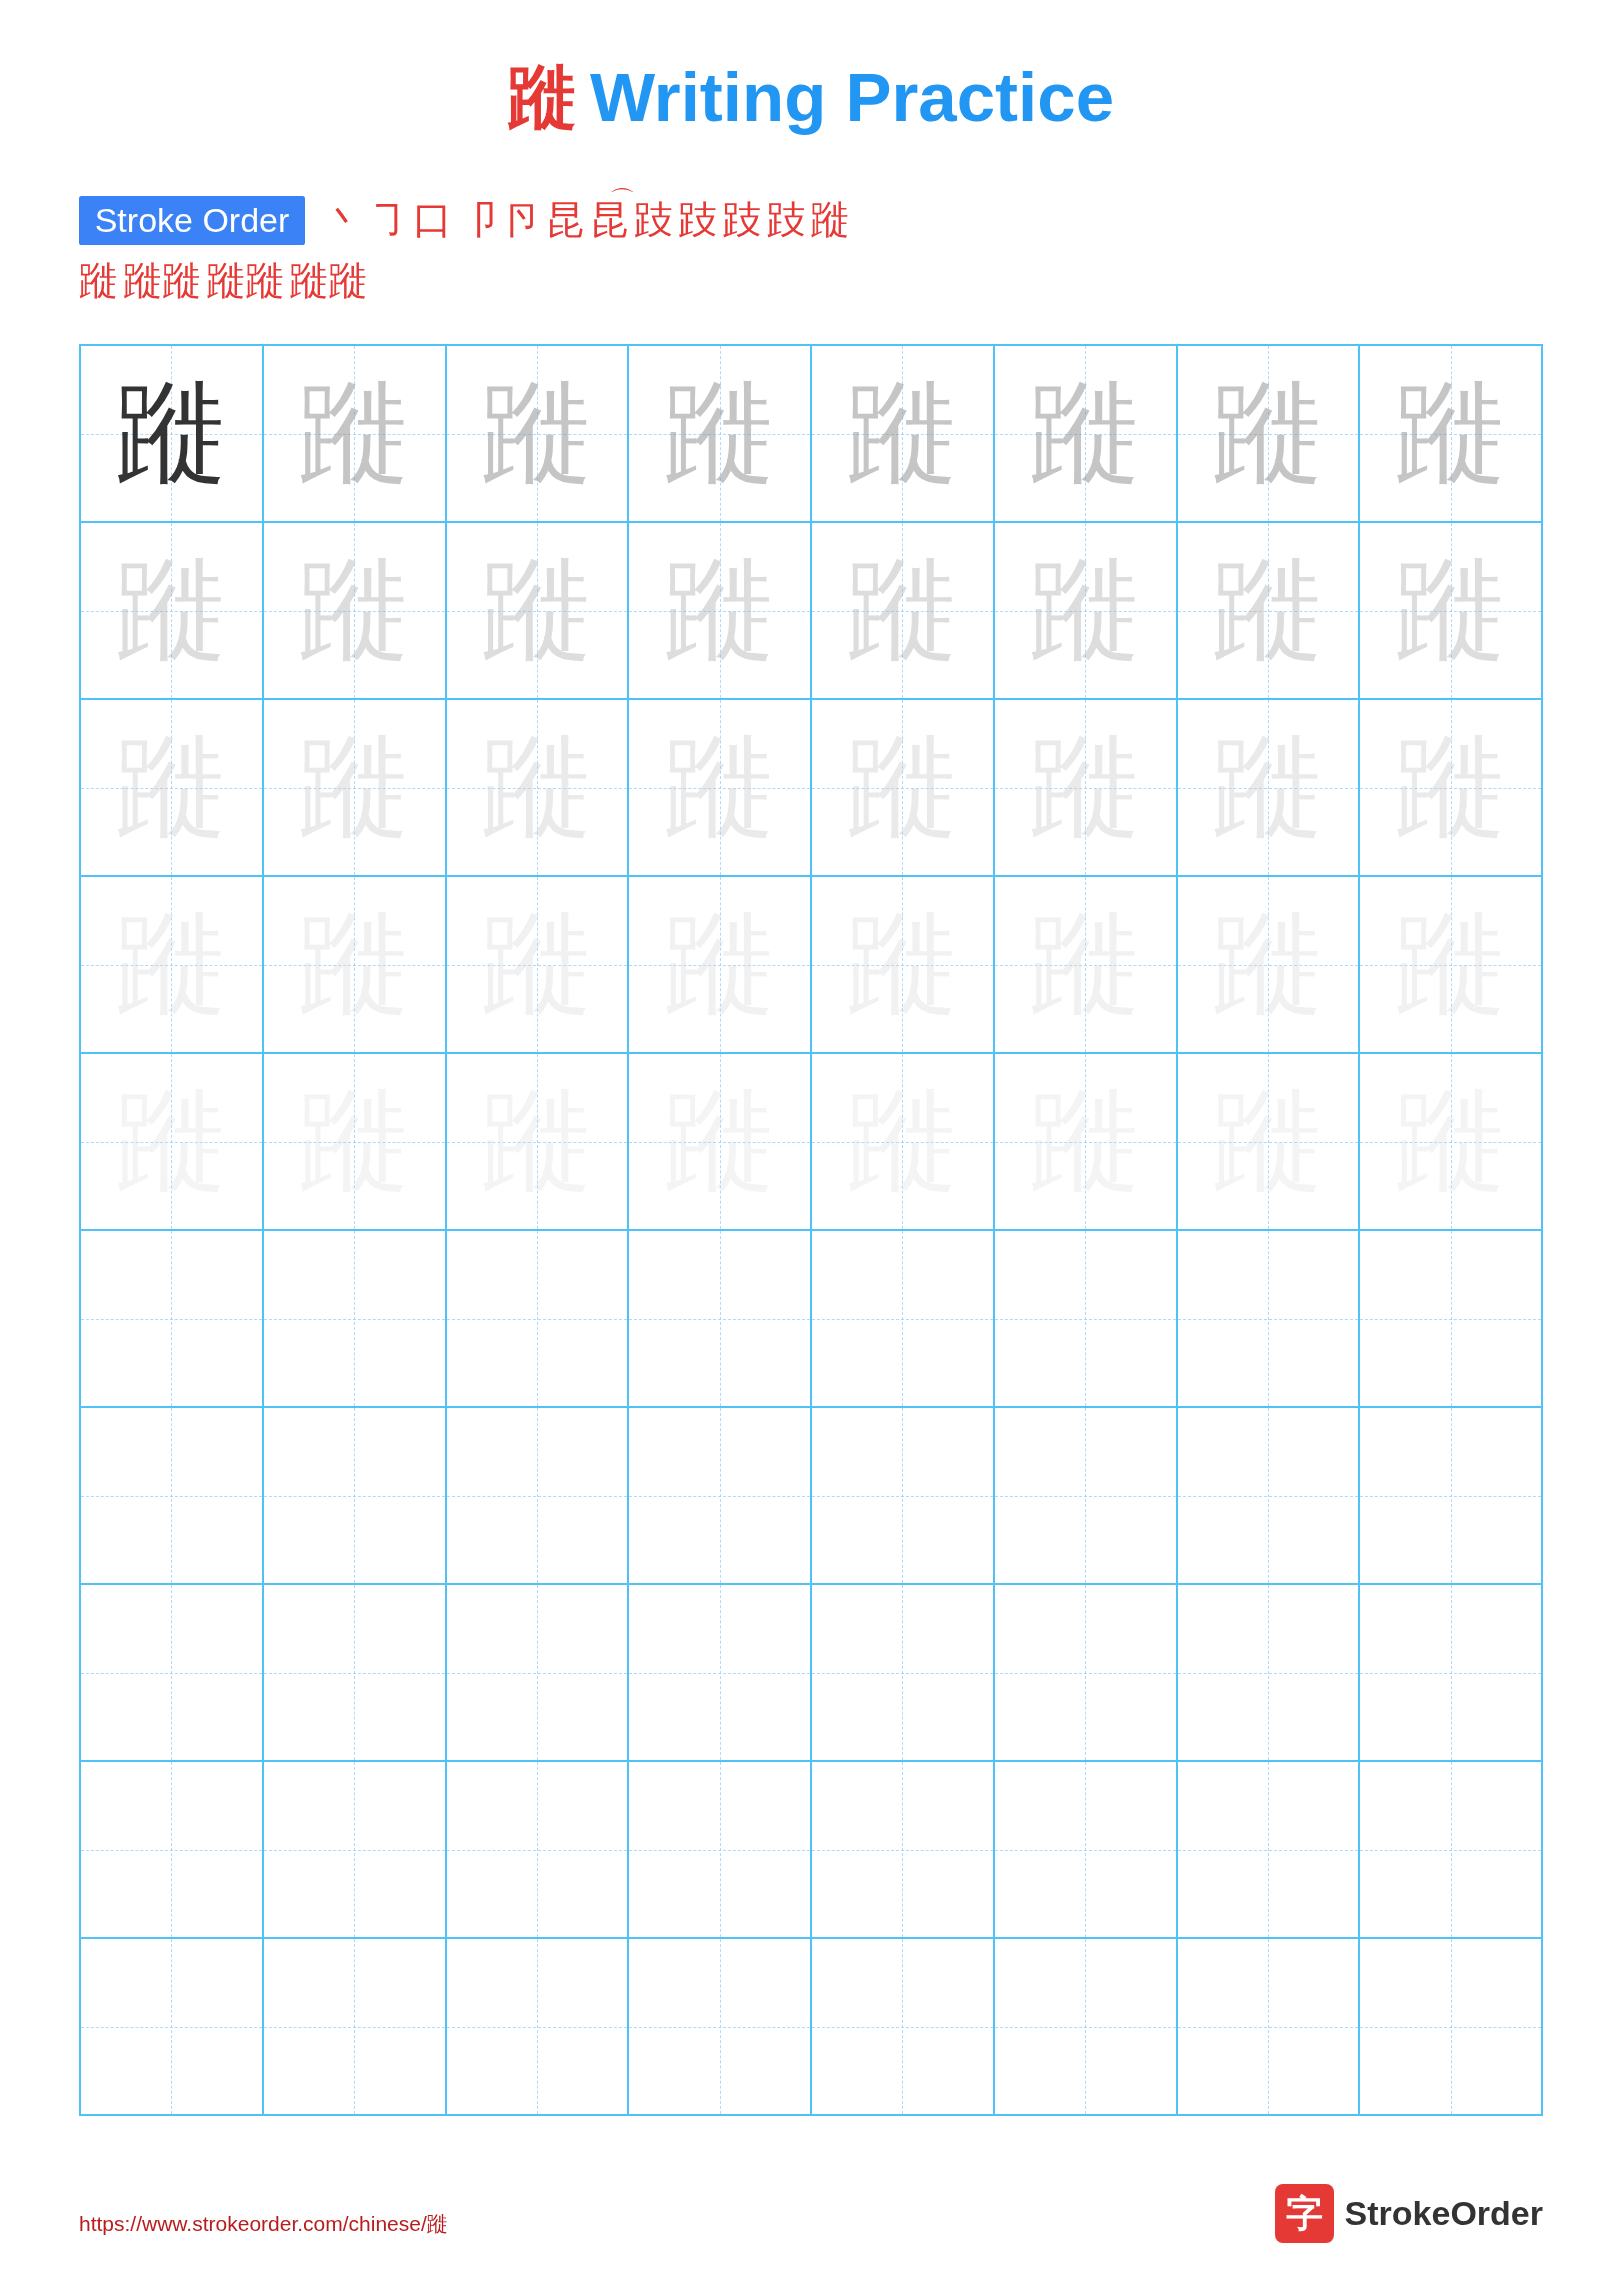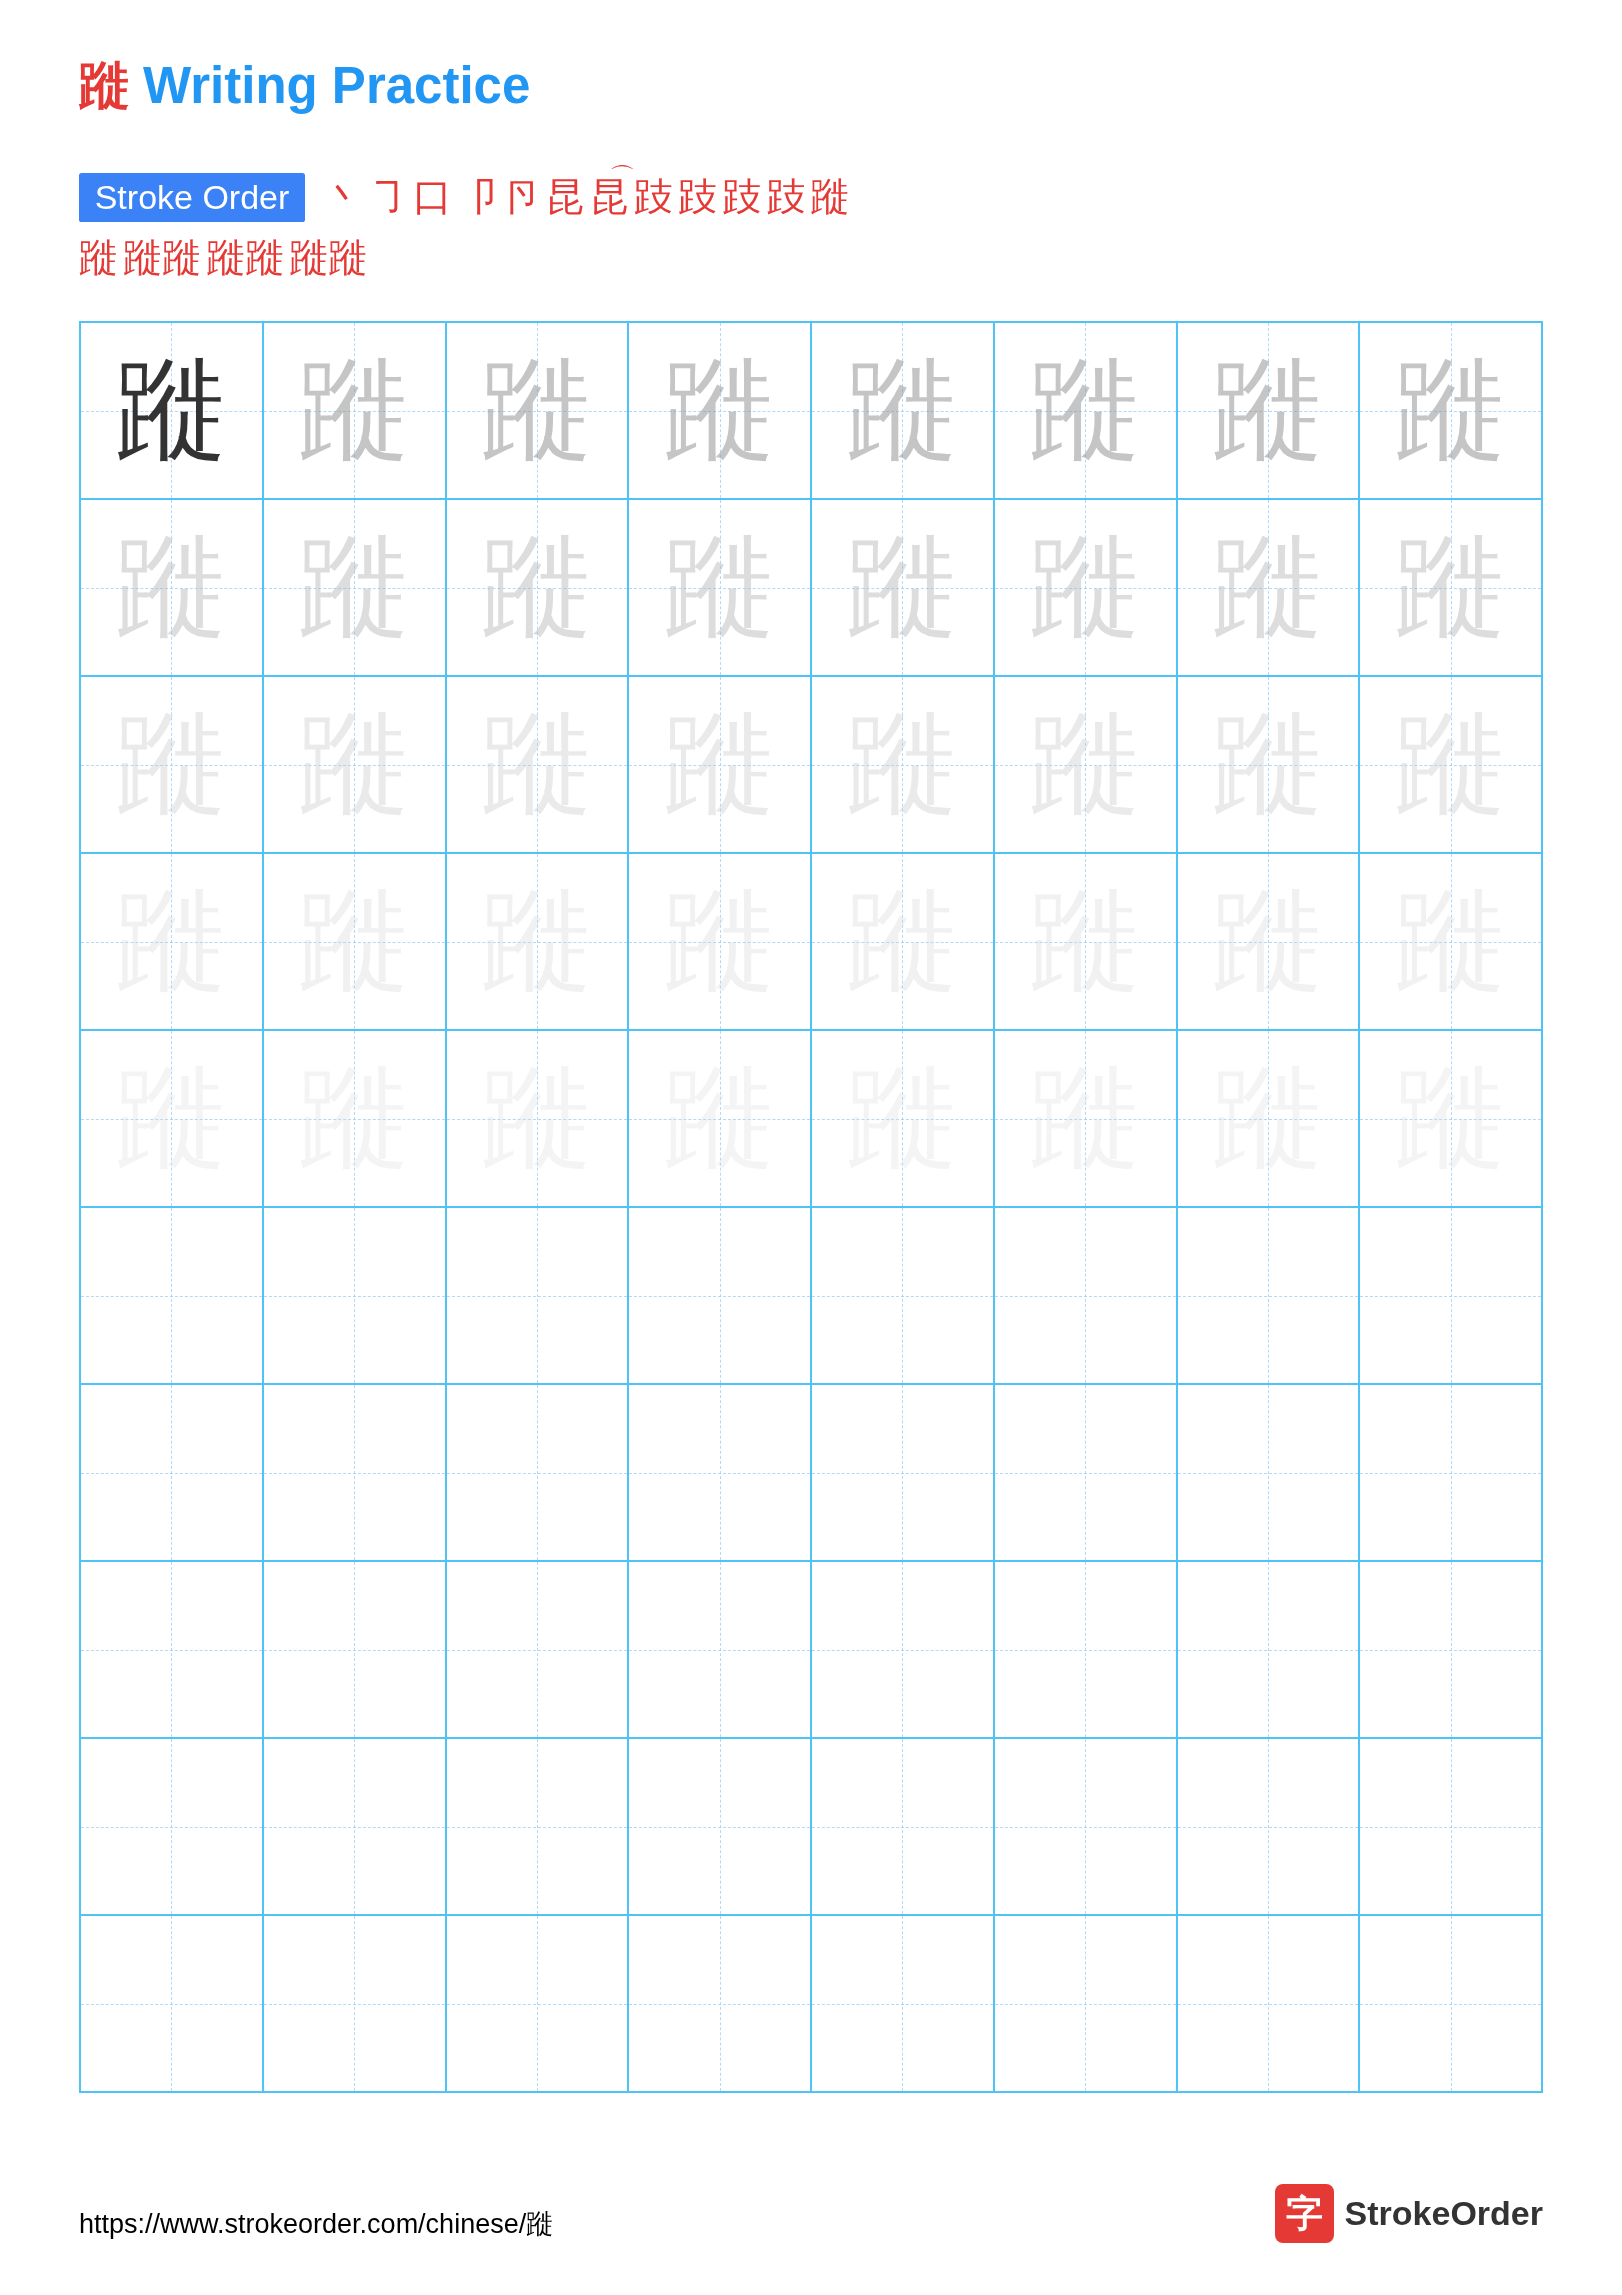--- a/index.html
+++ b/index.html
@@ -13,22 +13,22 @@
 
     .page {
       width: 1622px;
       min-height: 2295px;
       background: #fff;
       padding: 52px 79px;
       position: relative;
     }
 
     .title {
-      text-align: left;
-      font-size: 51px;
+      text-align: center;
+      font-size: 69px;
       font-weight: bold;
       color: #2196F3;
       margin-bottom: 52px;
       font-family: sans-serif;
     }
 
     .title .char {
       color: #e53935;
       margin-right: 13px;
     }
@@ -143,22 +143,22 @@
       position: absolute;
       bottom: 52px;
       left: 79px;
       right: 79px;
       display: flex;
       align-items: center;
       justify-content: space-between;
     }
 
     .footer-url {
-      color: #000000;
-      font-size: 27px;
+      color: #b91c1c;
+      font-size: 21px;
       font-family: sans-serif;
       margin-top: 21px;
     }
 
     .footer-logo {
       display: flex;
       align-items: center;
       gap: 10.5px;
     }
 

